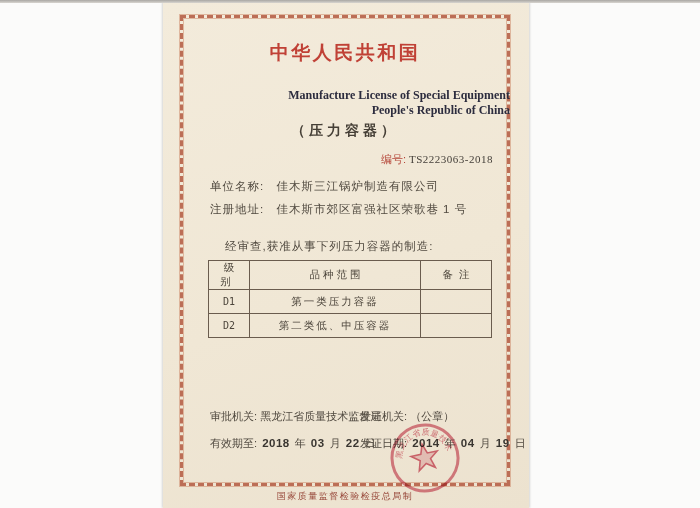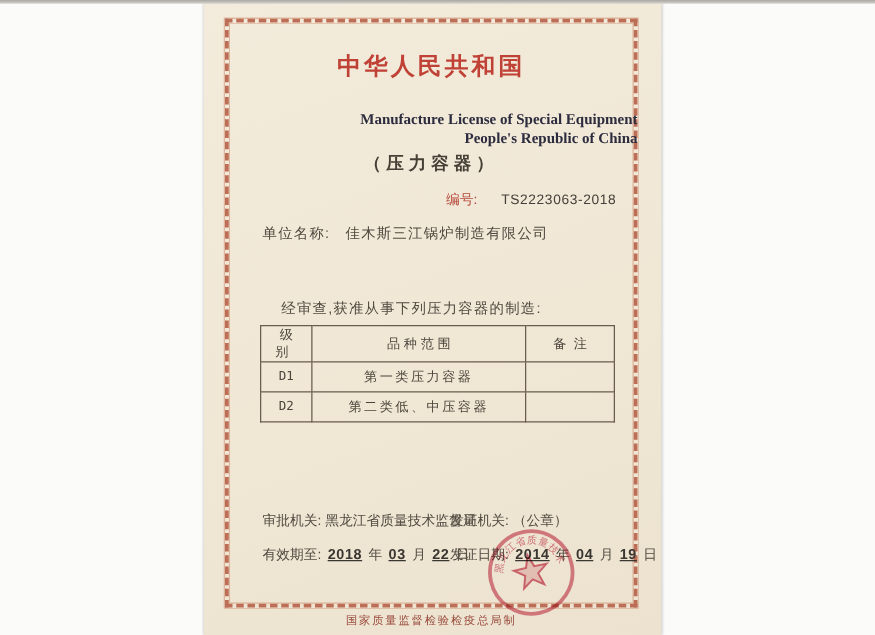--- a/index.html
+++ b/index.html
@@ -40,22 +40,22 @@
   .e2{top:101px;}
   .category{
     position:absolute;left:17px;top:120px;width:330px;text-align:center;
     color:#453f36;font-weight:bold;font-size:14px;letter-spacing:4px;
   }
   .license-no{
     position:absolute;right:36px;top:150px;font-size:11px;
   }
   .license-no .lbl{color:#b5473a;}
   .license-no .val{
-    color:#45403a;font-family:Liberation Sans, sans-serif;
-    letter-spacing:.5px;margin-left:16px;
+    color:#45403a;font-family:Liberation Serif, serif;
+    letter-spacing:.5px;margin-left:0;
   }
   .field-line{
     position:absolute;left:47px;font-size:11.5px;color:#514a40;letter-spacing:1px;
   }
   .f-company{top:177px;}
   .f-address{top:200px;}
   .field-line .lbl{margin-right:8px;}
   .note-line{
     position:absolute;left:62px;top:237px;font-size:11.5px;color:#514a40;letter-spacing:1px;
   }
@@ -78,21 +78,21 @@
   td.level-cell{font-family:"DejaVu Sans Mono","Liberation Mono",monospace;font-size:10px;}
   td.scope-cell{letter-spacing:2px;}
   .footer-line{
     position:absolute;left:47px;width:300px;font-size:11px;color:#514a40;
     white-space:nowrap;
   }
   .fl1{top:407px;}
   .fl2{top:434px;}
   .footer-line .right-col{position:absolute;left:150px;top:0;}
   .footer-line .num{
-    font-weight:bold;color:#3a3631;font-size:11.5px;letter-spacing:.5px;margin:0 2px;text-decoration:underline;
+    font-weight:bold;color:#3a3631;font-size:11.5px;letter-spacing:.5px;margin:0 2px;
   }
   .seal{
     position:absolute;left:204px;top:398px;width:116px;height:116px;
     transform:rotate(-12deg);
     mix-blend-mode:multiply;opacity:.92;
     z-index:4;pointer-events:none;
   }
   .printer-note{
     position:absolute;left:17px;top:488px;width:330px;text-align:center;
     font-size:9px;color:#98493b;letter-spacing:1.5px;
@@ -113,20 +113,24 @@
     <div class="category">（压力容器）</div>
 
     <div class="license-no">
       <span class="lbl">编号:</span>
       <span class="val">TS2223063-2018</span>
     </div>
 
     <div class="field-line f-company">
       <span class="lbl">单位名称:</span>
       <span>佳木斯三江锅炉制造有限公司</span>
+    </div>
+    <div class="field-line f-address">
+      <span class="lbl">注册地址:</span>
+      <span>佳木斯市郊区富强社区荣歌巷 1 号</span>
     </div>
 
     <div class="note-line">经审查,获准从事下列压力容器的制造:</div>
 
     <table class="scope">
       <thead>
         <tr>
           <th class="col-level">级别</th>
           <th class="col-scope">品种范围</th>
           <th class="col-remark">备注</th>

